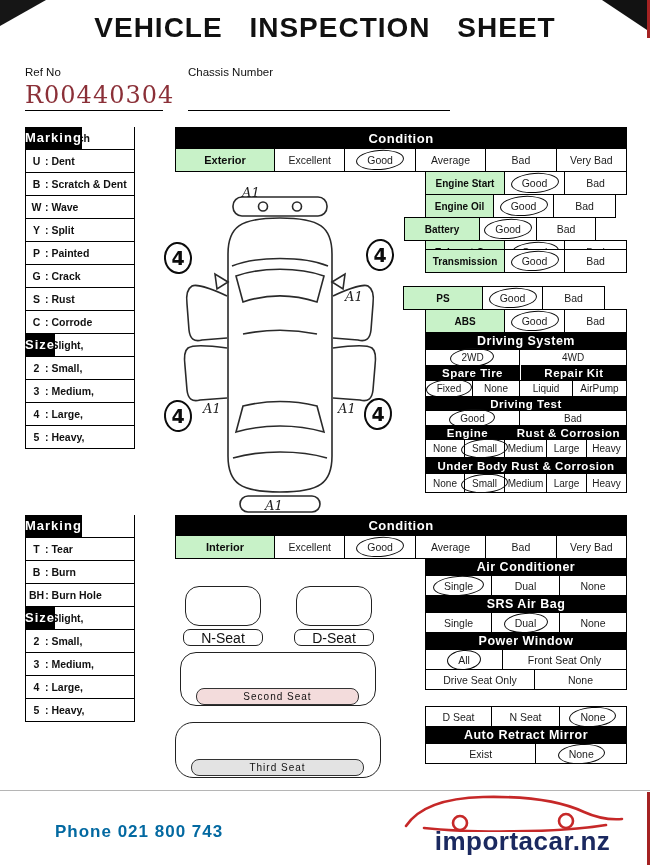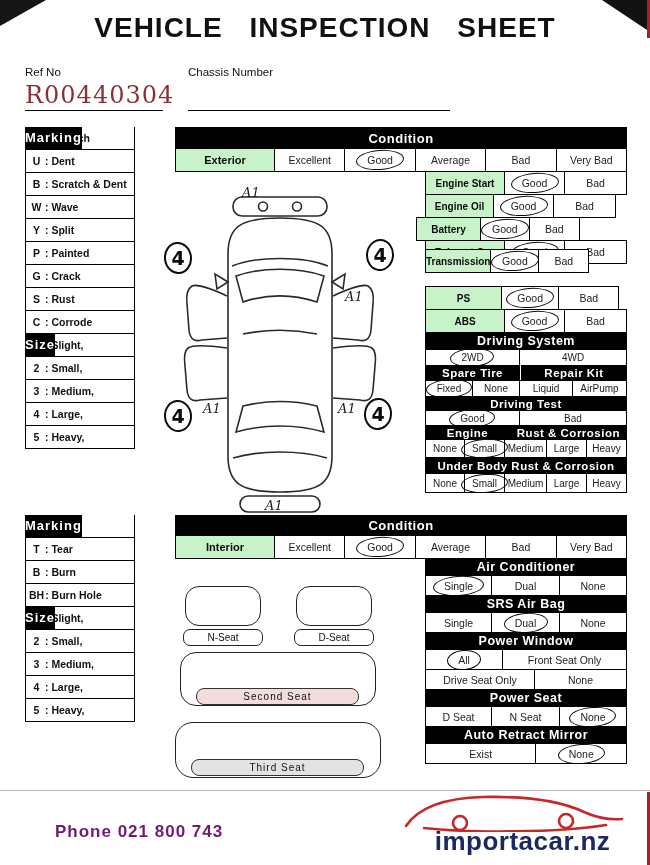--- a/index.html
+++ b/index.html
@@ -42,28 +42,28 @@
   .green{background:#c8f2c8;font-weight:bold;color:#0c0c0c;font-size:11px}
   .sm{font-size:10px}
 
   .ring{position:relative;display:inline-block;padding:1px 3px;white-space:nowrap}
   .ring::after{content:"";position:absolute;left:-8px;right:-8px;top:-3px;bottom:-3px;
     border:1.7px solid #0a0a0a;border-radius:50%;transform:rotate(-4deg)}
 
   
   .seatback{position:absolute;border:1.6px solid #222;border-radius:14px;background:#fff}
   .seatlabel{position:absolute;border:1.4px solid #222;border-radius:7px;background:#fff;
-    font-size:10px;display:flex;align-items:center;justify-content:center}
+    font-size:14px;display:flex;align-items:center;justify-content:center}
   .bench{position:absolute;border:1.6px solid #222;background:#fff}
   .benchlabel{position:absolute;border:1.3px solid #333;border-radius:8px;
     font-size:10px;display:flex;align-items:center;justify-content:center;letter-spacing:1px}
 
   
   .footer-line{position:absolute;left:0;top:790px;width:650px;height:1px;background:#b5b5b5}
-  .phone{position:absolute;left:55px;top:822px;font-size:17px;font-weight:bold;letter-spacing:1px;color:#701a75}
+  .phone{position:absolute;left:55px;top:822px;font-size:17px;font-weight:bold;letter-spacing:1px;color:#0369a1}
   .brand-text{position:absolute;left:400px;top:826px;width:245px;text-align:center;
     font-size:26px;font-weight:bold;color:#1b2960;letter-spacing:.5px}
 </style>
 </head>
 <body>
 
 <div class="sheet">
 
   <div class="tl-art"></div>
   <div class="tr-art"></div>
@@ -161,42 +161,42 @@
       </div>
     <div class="cell" style="width:62px">Bad</div>
   </div>
   <div class="crow" style="left:425px;top:194px;width:202px;height:24px">
     <div class="cell green sm" style="width:69px">Engine Oil</div>
     <div class="cell" style="width:60px">
         <span class="ring">Good</span>
       </div>
     <div class="cell" style="width:62px">Bad</div>
   </div>
-  <div class="crow" style="left:416px;top:217px;width:164px;height:24px">
+  <div class="crow" style="left:404px;top:217px;width:192px;height:24px">
     <div class="cell green sm" style="width:80px">Battery</div>
     <div class="cell" style="width:60px">
         <span class="ring">Good</span>
       </div>
     <div class="cell" style="width:62px">Bad</div>
   </div>
   <div class="crow" style="left:425px;top:240px;width:202px;height:24px">
     <div class="cell green sm" style="width:80px">Exhaust Gas</div>
     <div class="cell" style="width:60px">
         <span class="ring">Good</span>
       </div>
     <div class="cell" style="width:62px">Bad</div>
   </div>
-  <div class="crow" style="left:425px;top:249px;width:164px;height:24px">
+  <div class="crow" style="left:425px;top:249px;width:202px;height:24px">
     <div class="cell green sm" style="width:80px">Transmission</div>
     <div class="cell" style="width:60px">
         <span class="ring">Good</span>
       </div>
     <div class="cell" style="width:62px">Bad</div>
   </div>
-  <div class="crow" style="left:425px;top:286px;width:194px;height:24px">
+  <div class="crow" style="left:403px;top:286px;width:224px;height:24px">
     <div class="cell green sm" style="width:80px">PS</div>
     <div class="cell" style="width:60px">
         <span class="ring">Good</span>
       </div>
     <div class="cell" style="width:62px">Bad</div>
   </div>
   <div class="crow" style="left:425px;top:309px;width:202px;height:24px">
     <div class="cell green sm" style="width:80px">ABS</div>
     <div class="cell" style="width:60px">
         <span class="ring">Good</span>
@@ -372,21 +372,20 @@
     <div class="cell" style="width:78px">
         <span class="ring">All</span>
       </div>
     <div class="cell" style="width:124px">Front Seat Only</div>
   </div>
   <div class="crow" style="left:425px;top:669px;width:202px;height:21px">
     <div class="cell" style="width:110px">Drive Seat Only</div>
     <div class="cell" style="width:92px">None</div>
   </div>
 
-  <div class="bar" style="left:425px;top:689px;width:202px;height:18px">Power Seat</div>
   <div class="crow" style="left:425px;top:706px;width:202px;height:21px">
     <div class="cell" style="width:67px">D Seat</div>
     <div class="cell" style="width:68px">N Seat</div>
     <div class="cell" style="width:67px">
         <span class="ring">None</span>
       </div>
   </div>
 
   <div class="bar" style="left:425px;top:726px;width:202px;height:18px">Auto Retract Mirror</div>
   <div class="crow" style="left:425px;top:743px;width:202px;height:21px">

